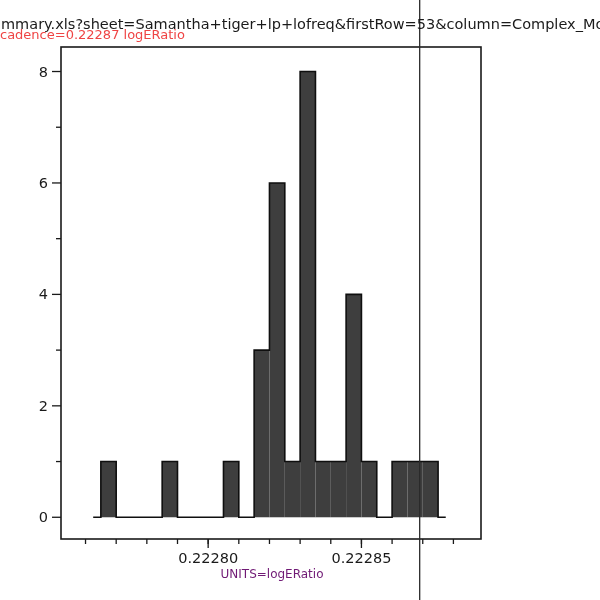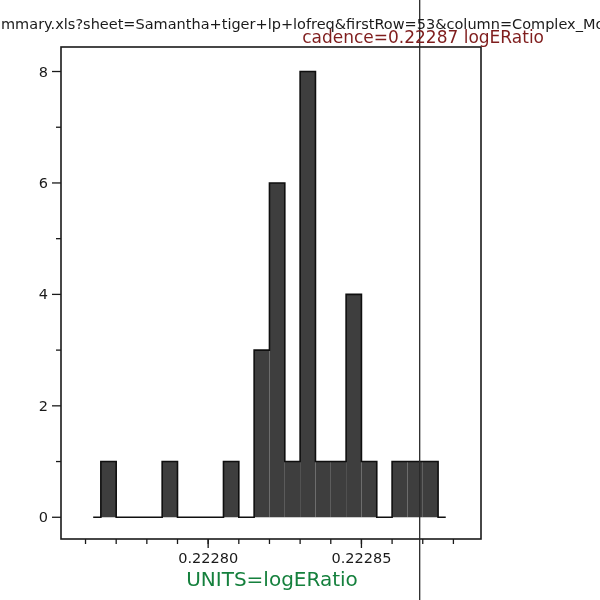--- a/index.html
+++ b/index.html
@@ -12,31 +12,31 @@
   }
   .abs { position: absolute; }
   .title-line1 {
     top: 16px; left: 1px;
     white-space: nowrap;
     font-size: 14.5px;
     color: #1a1a1a;
   }
   .title-line2 {
     top: 27px; left: 0; width: 544px;
-    text-align: right;
+    text-align: left;
     white-space: nowrap;
-    font-size: 17px;
-    color: #7f1d1d;
+    font-size: 13px;
+    color: #ef4444;
   }
   .xaxis-label {
     top: 567px; left: 72px; width: 400px;
     text-align: center;
     white-space: nowrap;
-    font-size: 20px;
-    color: #15803d;
+    font-size: 12px;
+    color: #701a75;
   }
   svg#plot { position: absolute; top: 0; left: 0; }
 </style>
 </head>
 <body>
 
 <svg id="plot" width="600" height="600">
     <rect x="100.85401459849543" y="461.55039637599094" width="15.328467153300195" height="55.719139297848244" fill="#3e3e3e"></rect>
     <rect x="162.16788321161113" y="461.55039637599094" width="15.32846715330021" height="55.719139297848244" fill="#3e3e3e"></rect>
     <rect x="223.48175182481194" y="461.55039637599094" width="15.328467153215115" height="55.719139297848244" fill="#3e3e3e"></rect>

